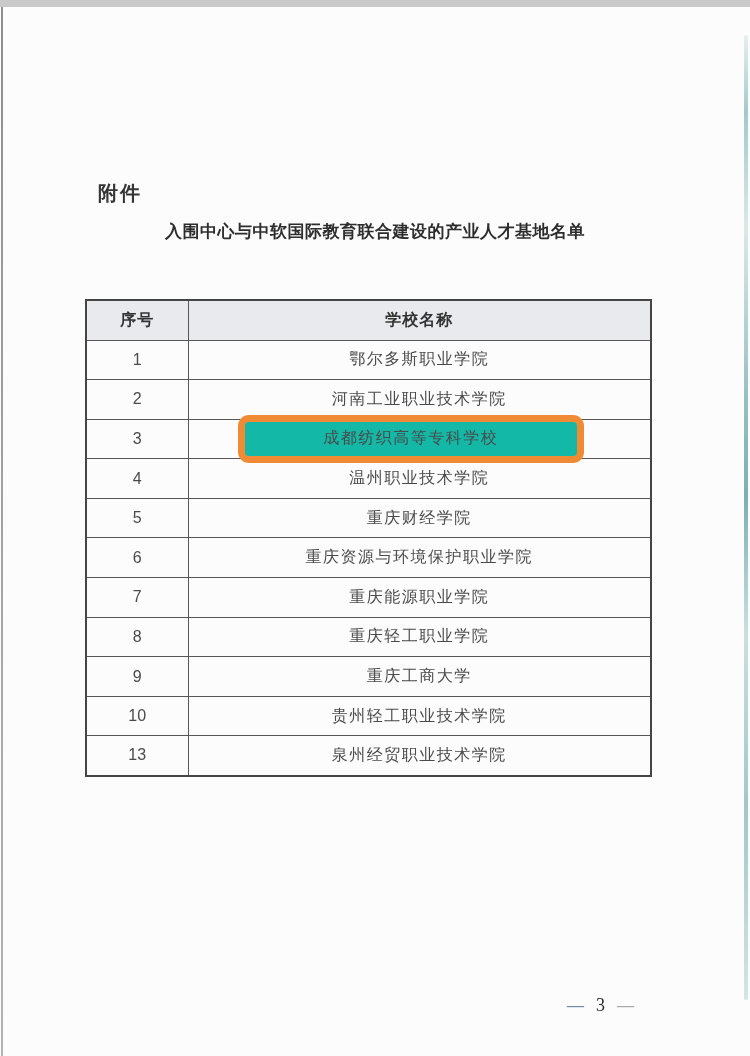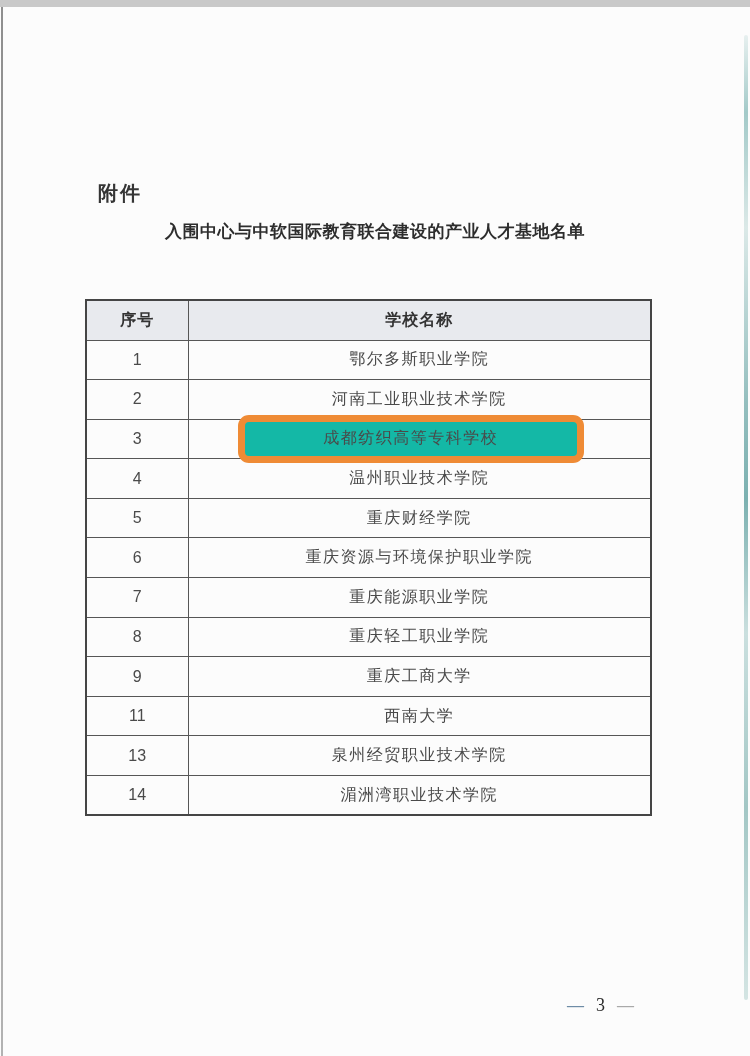--- a/index.html
+++ b/index.html
@@ -165,30 +165,26 @@
         </tr>
         <tr>
           <td class="col-no">8</td>
           <td class="col-school">重庆轻工职业学院</td>
         </tr>
         <tr>
           <td class="col-no">9</td>
           <td class="col-school">重庆工商大学</td>
         </tr>
         <tr>
-          <td class="col-no">11</td>
-          <td class="col-school">西南大学</td>
+          <td class="col-no">10</td>
+          <td class="col-school">贵州轻工职业技术学院</td>
         </tr>
         <tr>
           <td class="col-no">13</td>
           <td class="col-school">泉州经贸职业技术学院</td>
-        </tr>
-        <tr>
-          <td class="col-no">14</td>
-          <td class="col-school">湄洲湾职业技术学院</td>
         </tr>
       </tbody>
   </table>
 
   <div class="page-footer">
     <span class="footer-dash-left">—</span>
     <span class="footer-page-number">3</span>
     <span class="footer-dash-right">—</span>
   </div>
 </div>

